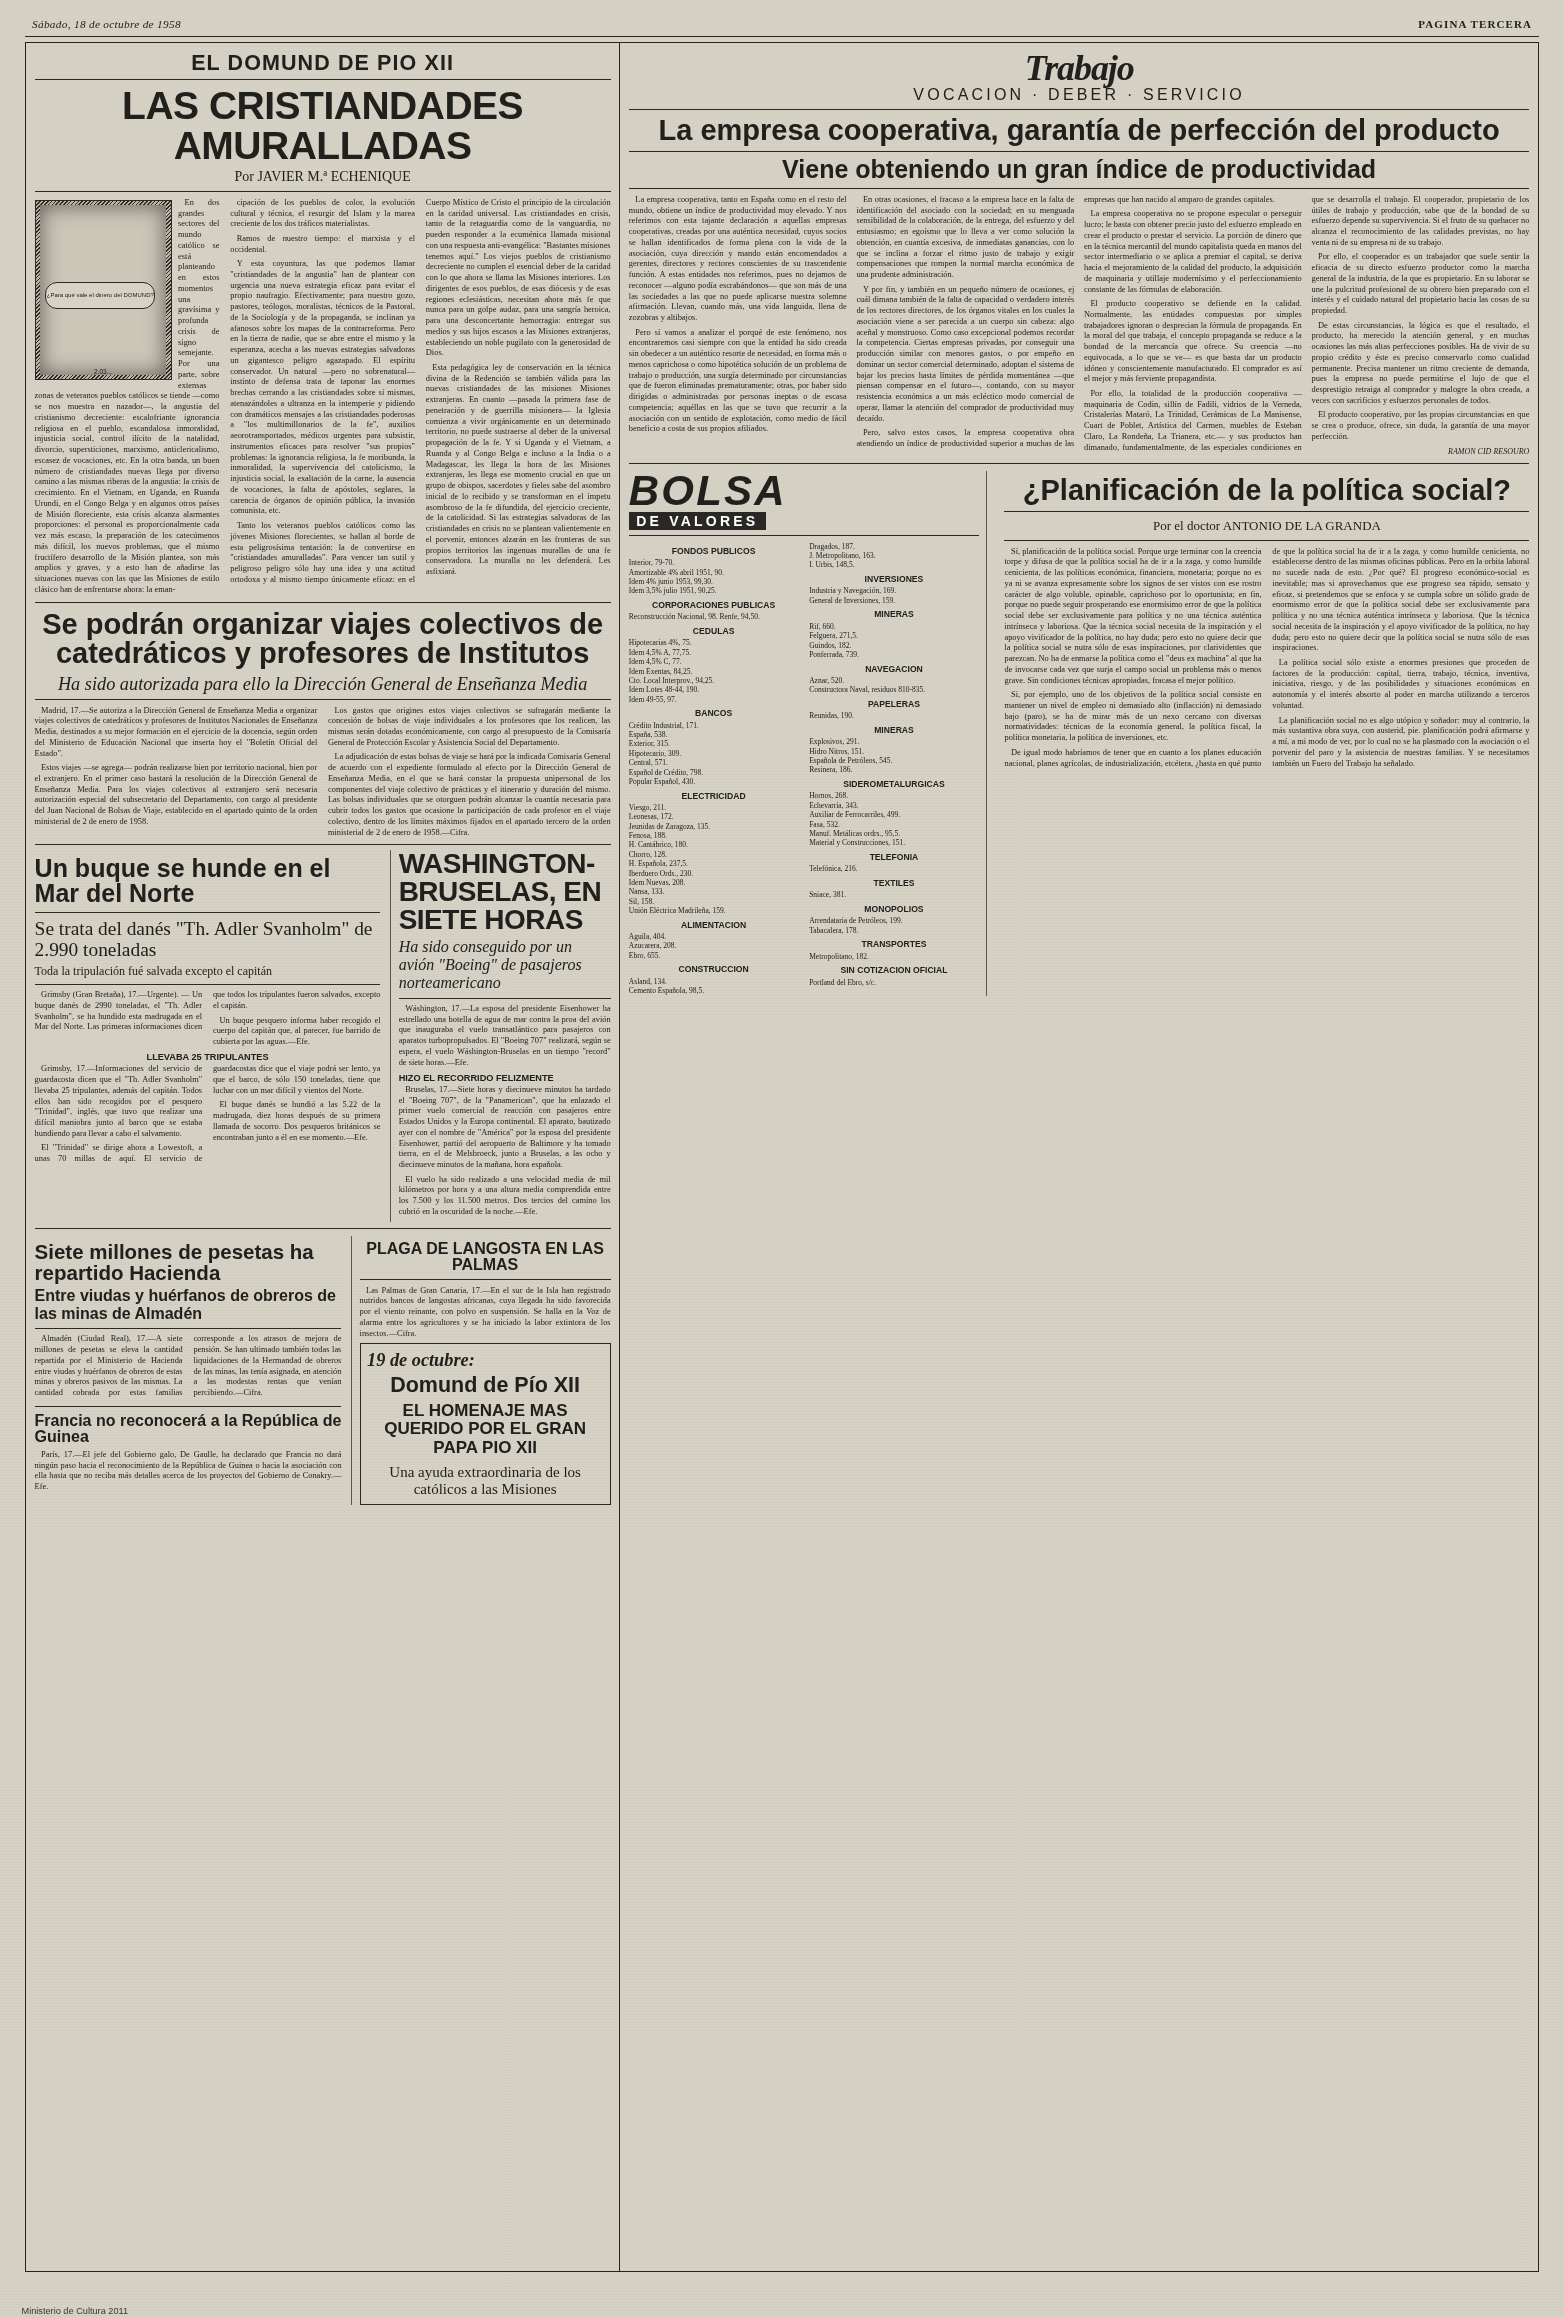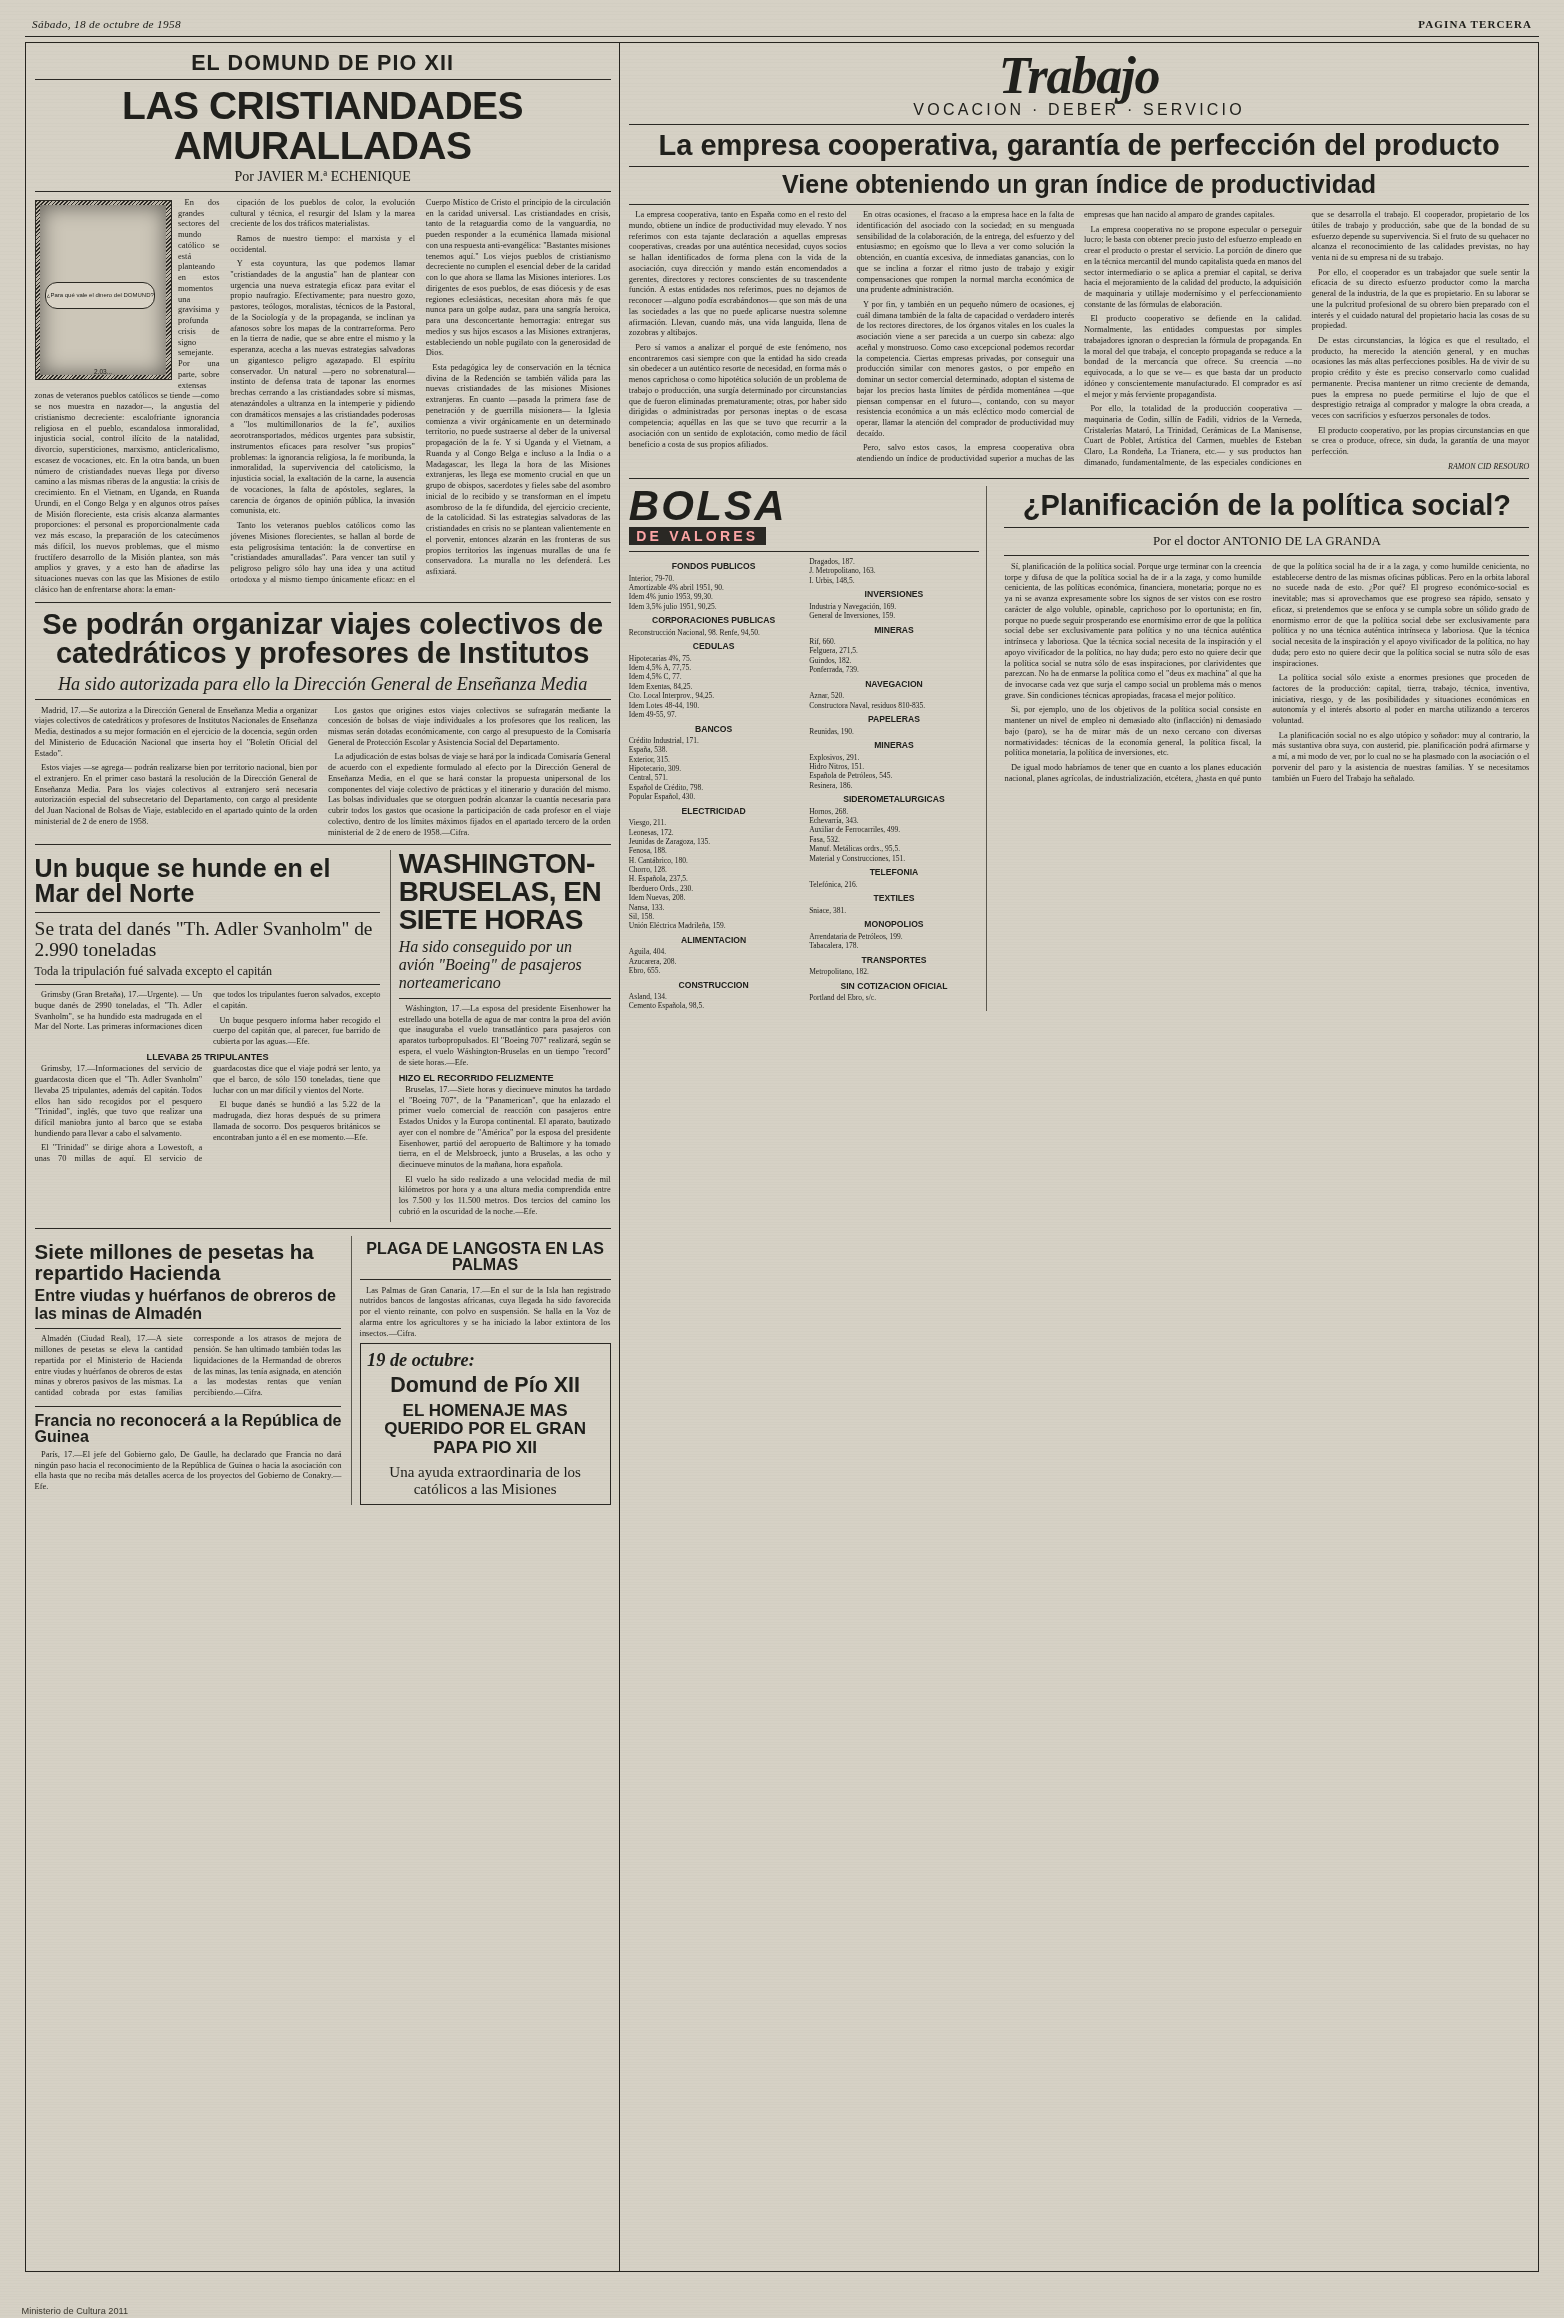--- a/index.html
+++ b/index.html
@@ -131,38 +131,38 @@
   .logo-trabajo{
     text-align:center;
     border-bottom:1.6px double #2a2824;
     padding-bottom:5.4px;
     margin-bottom:5.4px;
   }
   .logo-trabajo .word{
     font-family:"Liberation Serif",serif;
     font-style:italic;
     font-weight:bold;
-    font-size:52px;
+    font-size:36px;
     letter-spacing:-1.1px;
     line-height:.95;
   }
   .logo-trabajo .tagline{
     font-family:"Liberation Sans",sans-serif;
     font-size:16px;
     letter-spacing:3.2px;
     margin-top:1.1px;
   }
   .bolsa-logo{
     text-align:left;
     font-family:"Liberation Sans",sans-serif;
     font-weight:bold;
   }
   .bolsa-logo .b1{font-size:42px;letter-spacing:2.2px;line-height:.95;font-style:italic;}
   .bolsa-logo .b2{
-    font-size:14px;letter-spacing:3.2px;background:#2a2824;color:#fca5a5;
+    font-size:14px;letter-spacing:3.2px;background:#2a2824;color:#ffffff;
     display:inline-block;padding:1.1px 7.5px;margin-top:1.1px;
   }
   .quote-list{font-size:7.5px;line-height:1.25;}
   .quote-list .sec{
     font-family:"Liberation Sans",sans-serif;
     text-align:center;font-weight:bold;font-size:8.6px;margin:4.3px 0 1.6px;
   }
   .quote-list .row{display:block;}
   .sig{text-align:right;font-size:8px;font-style:italic;margin-top:3.2px;}
   .small-caps-head{

